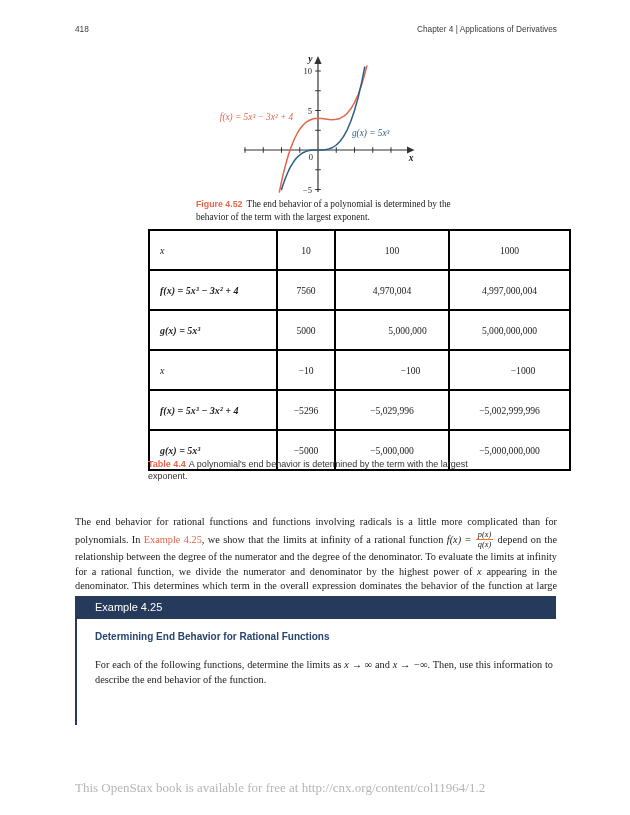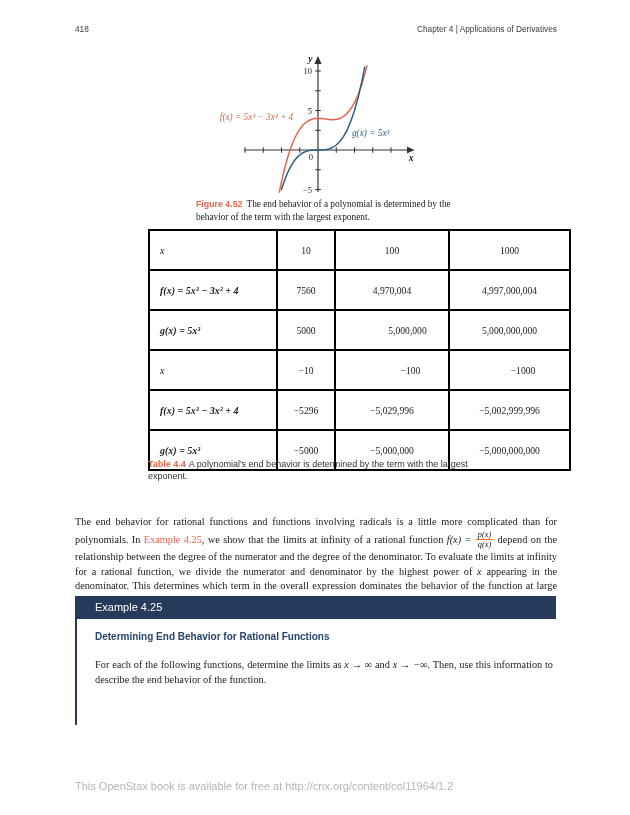--- a/index.html
+++ b/index.html
@@ -40,22 +40,22 @@
   
   .example{position:absolute;left:75px;top:596px;width:481px;}
   .exhead{background:#263a5c;color:#fff;height:23px;line-height:23px;padding-left:20px;
           font-family:"Liberation Sans","DejaVu Sans",sans-serif;font-size:11px;}
   .exbody{border-left:2px solid #263a5c;padding:10px 0 0 18px;min-height:96px;}
   .exsub{font-family:"Liberation Sans","DejaVu Sans",sans-serif;font-size:10px;font-weight:bold;color:#27456e;margin:2px 0 16px 0;}
   .expara{width:458px;}
   .exitem{margin:9px 0 0 26px;font-size:10.3px;}
   .itemlabel{margin-right:12px;}
   
-  .footer{position:absolute;left:75px;top:780px;font-family:Liberation Sans, sans-serif;
-          font-size:11px;color:#b5b5b5;}
+  .footer{position:absolute;left:75px;top:780px;font-family:Liberation Serif, serif;
+          font-size:13px;color:#b5b5b5;}
 </style>
 </head>
 <body>
 
 <div class="page">
 
   <div class="hdr">
     <span>418</span>
     <span>Chapter 4 | Applications of Derivatives</span>
   </div>

